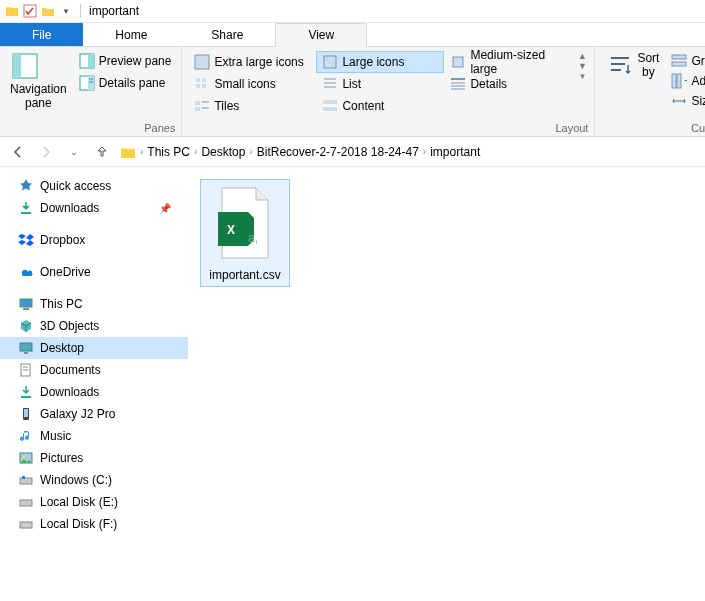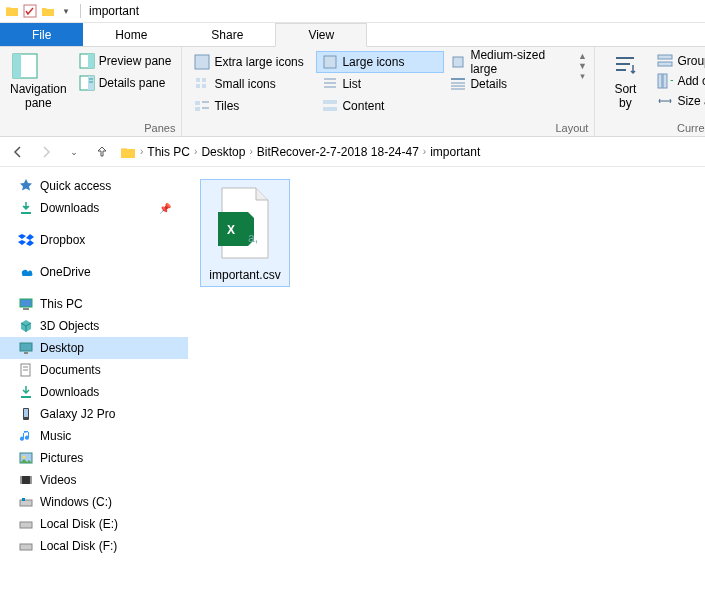--- a/index.html
+++ b/index.html
@@ -28,21 +28,21 @@
 .chk-item { display: flex; align-items: center; gap: 4px; padding: 2px 4px; white-space: nowrap; }
 
 .views-grid { display: flex; flex-direction: column; gap: 0; padding-top: 2px; }
 .views-row { display: flex; gap: 0; }
 .view-opt { display: flex; align-items: center; gap: 4px; padding: 2px 6px; height: 22px; min-width: 128px; }
 .view-opt.selected { background: #cce5ff; box-shadow: inset 0 0 0 1px #99caff; }
 .view-opt .mini-icon { width: 16px; height: 16px; display: flex; align-items: center; justify-content: center; flex-shrink:0; }
 .layout-scroll { width:12px; display:flex; flex-direction:column; justify-content:space-between; padding:2px 0; }
 .layout-scroll span { font-size:9px; color:#777; text-align:center; }
 
-.sort-col { flex-direction: column; align-items:center; }
+.sort-col { flex-direction: row; align-items:center; }
 .cv-opts { display:flex; flex-direction:column; gap:0; padding-top:2px; }
 
 .navbar { height: 30px; display:flex; align-items:center; padding: 0 8px; gap: 8px; border-bottom: 1px solid #eaeaea; }
 .nav-arrow { width:20px; height:20px; display:flex; align-items:center; justify-content:center; color:#555; }
 .nav-arrow.disabled { color:#ccc; }
 .breadcrumb { display:flex; align-items:center; gap:4px; flex:1; }
 .breadcrumb .bc-sep { color:#888; font-size:10px; }
 
 .content { display:flex; height: calc(601px - 23px - 24px - 90px - 30px); }
 .sidebar { width: 188px; overflow-y:auto; padding: 8px 0; }
@@ -412,30 +412,20 @@
     </div>
     <div class="sidebar-item child">
       <span class="si-icon">
           <svg width="16" height="16">
             <rect x="2" y="3" width="12" height="10" fill="#ace" stroke="#388"></rect>
             <circle cx="6" cy="7" r="1.5" fill="#fd4"></circle>
             <path d="M2 13l4-4 3 3 2-2 3 3" fill="#5a5"></path>
           </svg>
         </span>
       <span>Pictures</span>
-    </div>
-    <div class="sidebar-item child">
-      <span class="si-icon">
-          <svg width="16" height="16">
-            <rect x="2" y="4" width="12" height="8" fill="#333"></rect>
-            <rect x="2" y="4" width="2" height="8" fill="#999"></rect>
-            <rect x="12" y="4" width="2" height="8" fill="#999"></rect>
-          </svg>
-        </span>
-      <span>Videos</span>
     </div>
     <div class="sidebar-item child">
       <span class="si-icon">
           <svg width="16" height="16">
             <rect x="2" y="6" width="12" height="6" fill="#ccc" stroke="#888"></rect>
             <rect x="4" y="4" width="3" height="3" fill="#08c"></rect>
           </svg>
         </span>
       <span>Windows (C:)</span>
     </div>

